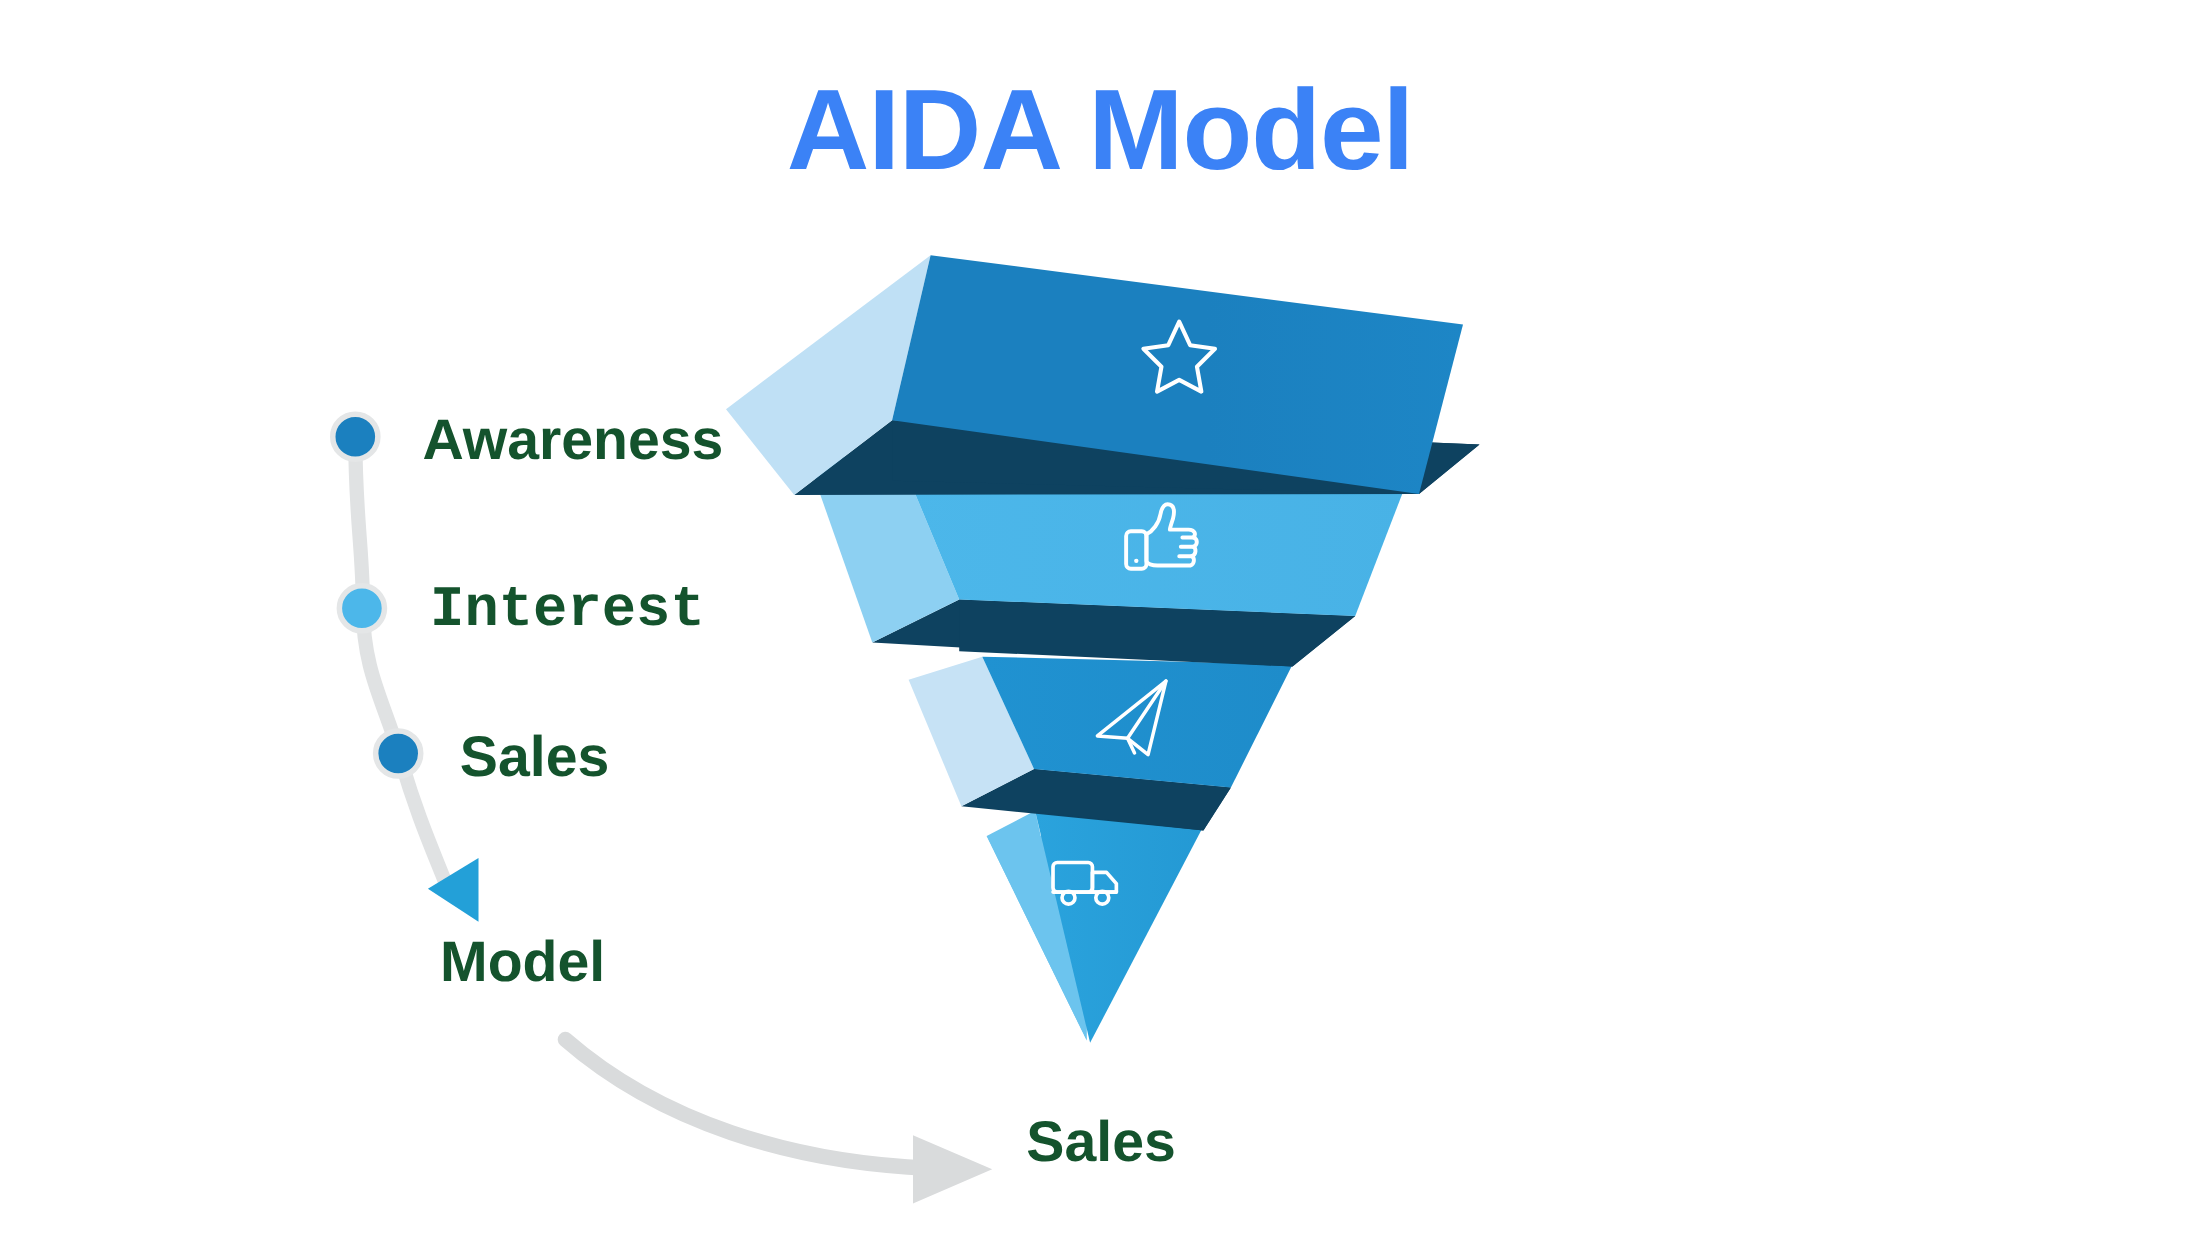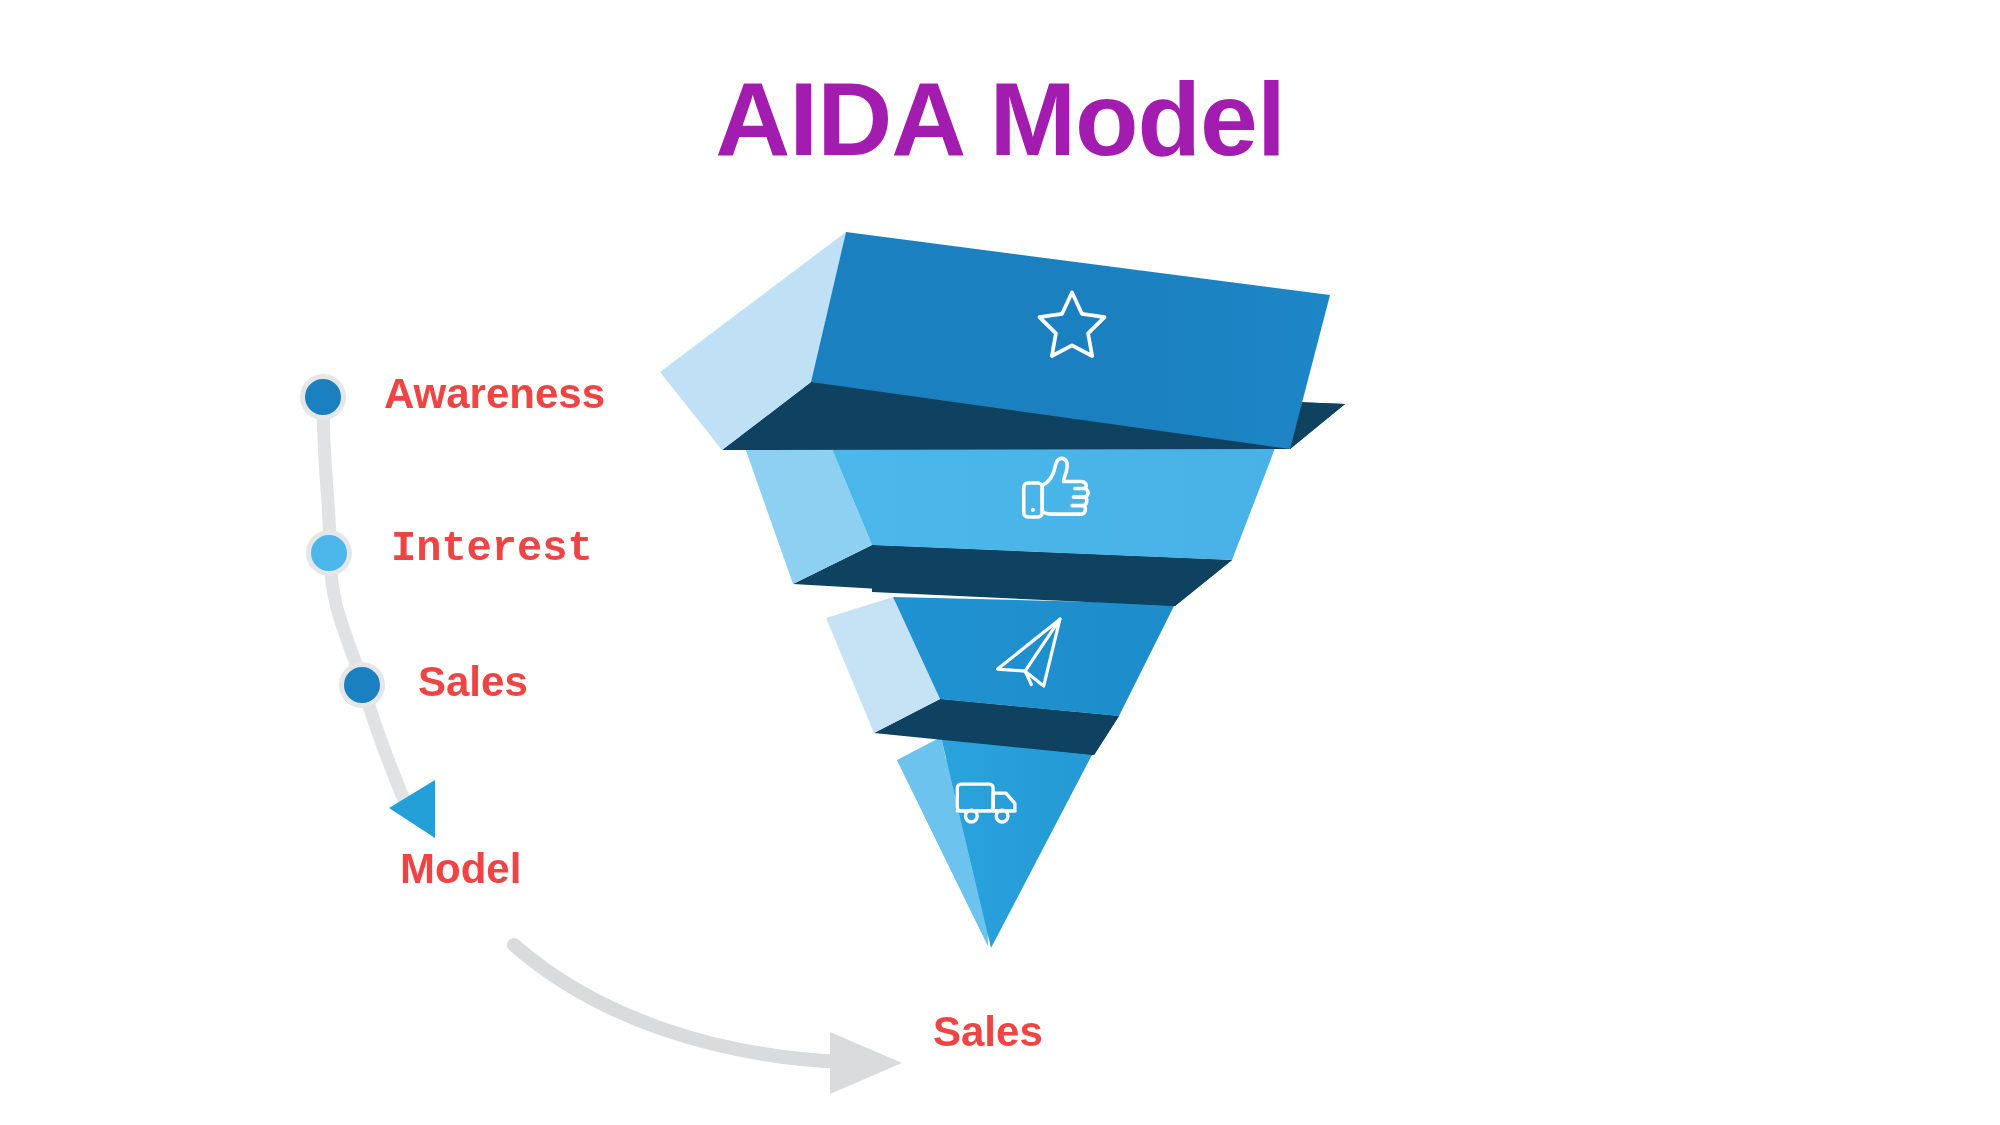--- a/index.html
+++ b/index.html
@@ -21,41 +21,41 @@
 
   
   #title {
     position: absolute;
     left: 0;
     top: 62px;
     width: 2000px;
     text-align: center;
     font-size: 104px;
     font-weight: bold;
-    color: #a21caf;
+    color: #3b82f6;
     letter-spacing: -1px;
     line-height: 1.1;
     user-select: none;
   }
 
   
   #funnel-svg {
     position: absolute;
     left: 0;
     top: 0;
     width: 2000px;
     height: 1125px;
   }
 
   
   .step-label {
     position: absolute;
-    font-size: 42px;
+    font-size: 52px;
     font-weight: bold;
-    color: #ef4444;
+    color: #14532d;
     white-space: nowrap;
     user-select: none;
   }
   #label-awareness { left: 384px; top: 370px; }
   #label-interest  { left: 391px; top: 525px; font-family: Liberation Mono, monospace; }
   #label-desire    { left: 418px; top: 658px; }
   #label-action    { left: 400px; top: 845px; }
   #label-sales     { left: 933px; top: 1008px; }
 
   .step-dot {

